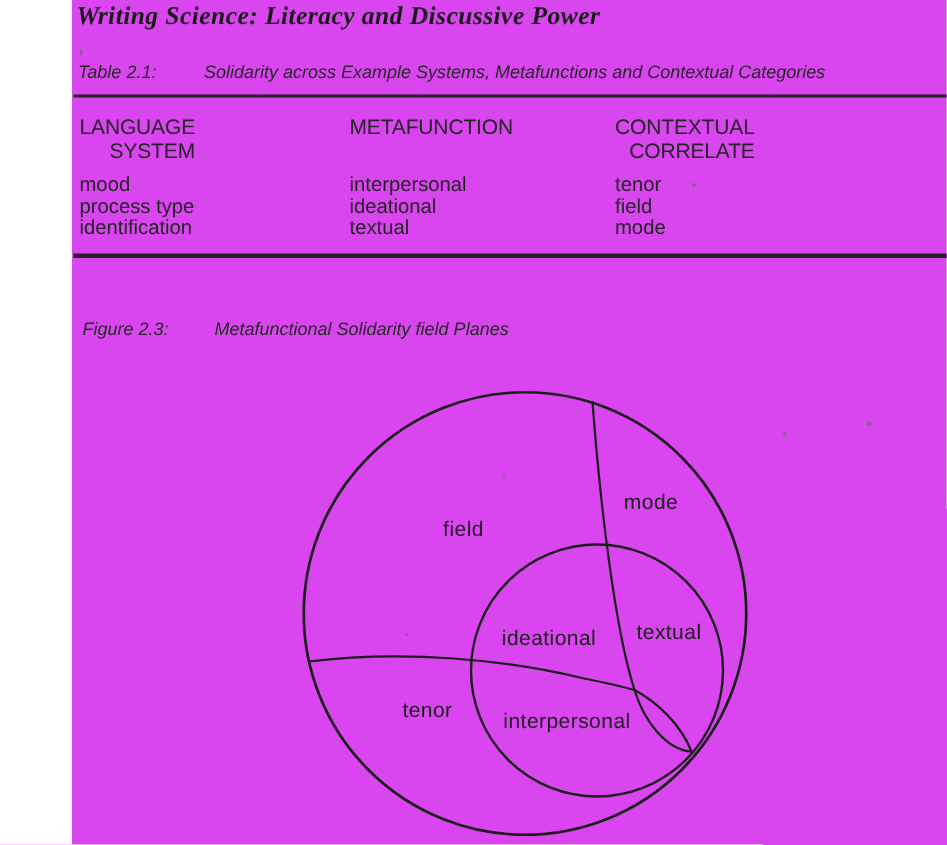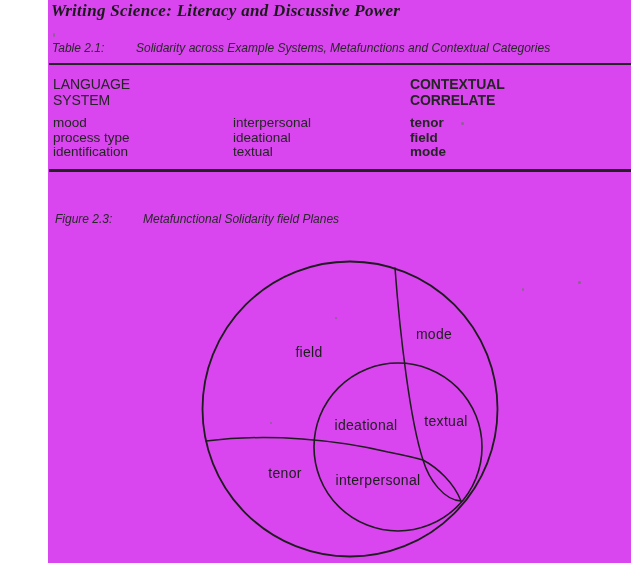--- a/index.html
+++ b/index.html
@@ -18,27 +18,27 @@
   .caption-table{top:41px;}
   .caption-figure{top:212px;}
   .cap-label,.cap-text{position:absolute;top:0;white-space:nowrap;}
   .caption-table .cap-label{left:4px;}
   .caption-table .cap-text{left:88px;}
   .caption-figure .cap-label{left:7px;}
   .caption-figure .cap-text{left:95px;}
   .rule{position:absolute;left:1px;width:624px;background:#222220;}
   .rule-top{top:63px;height:2.4px;}
   .rule-bottom{top:169px;height:2.6px;}
-  .tbl-head{position:absolute;top:77px;left:0;width:572px;height:34px;}
+  .tbl-head{position:absolute;top:77px;left:0;width:572px;height:34px;text-align:right;}
   .tbl-body{position:absolute;top:116px;left:0;width:631px;}
   .trow{position:relative;height:14.6px;}
   .tcol{position:absolute;top:0;white-space:pre-line;}
   .tcol-1{left:5px;}
   .tcol-2{left:185px;}
-  .tcol-3{left:362px;font-weight:bold;}
+  .tcol-3{left:362px;}
   .thdr{font-size:14px;line-height:15.6px;letter-spacing:-.1px;color:#242424;}
   .tcell{font-size:13.5px;line-height:14.6px;color:#242424;}
   .diagram{position:absolute;left:0;top:0;width:631px;height:563px;}
   .diagram .stroke{fill:none;stroke:#1d1d1d;}
   .diagram .outer{stroke-width:1.8px;}
   .diagram .inner{stroke-width:1.6px;}
   .diagram .divider{stroke-width:1.5px;stroke-linecap:round;}
   .diagram text{
     font-family:"Liberation Sans",sans-serif;font-size:14px;
     fill:#1d1d1d;text-anchor:middle;letter-spacing:.3px;
@@ -55,20 +55,21 @@
   <div class="caption caption-table">
     <span class="cap-label">Table 2.1:</span>
     <span class="cap-text">Solidarity across Example Systems, Metafunctions and Contextual Categories</span>
   </div>
 
   <div class="rule rule-top"></div>
 
   <div class="tbl-head">
     <div class="tcol tcol-1 thdr">LANGUAGE
 SYSTEM</div>
+    <div class="tcol tcol-2 thdr">METAFUNCTION</div>
     <div class="tcol tcol-3 thdr">CONTEXTUAL
 CORRELATE</div>
   </div>
 
   <div class="tbl-body">
     <div class="trow">
       <div class="tcol tcol-1 tcell">mood</div>
       <div class="tcol tcol-2 tcell">interpersonal</div>
       <div class="tcol tcol-3 tcell">tenor</div>
     </div>

